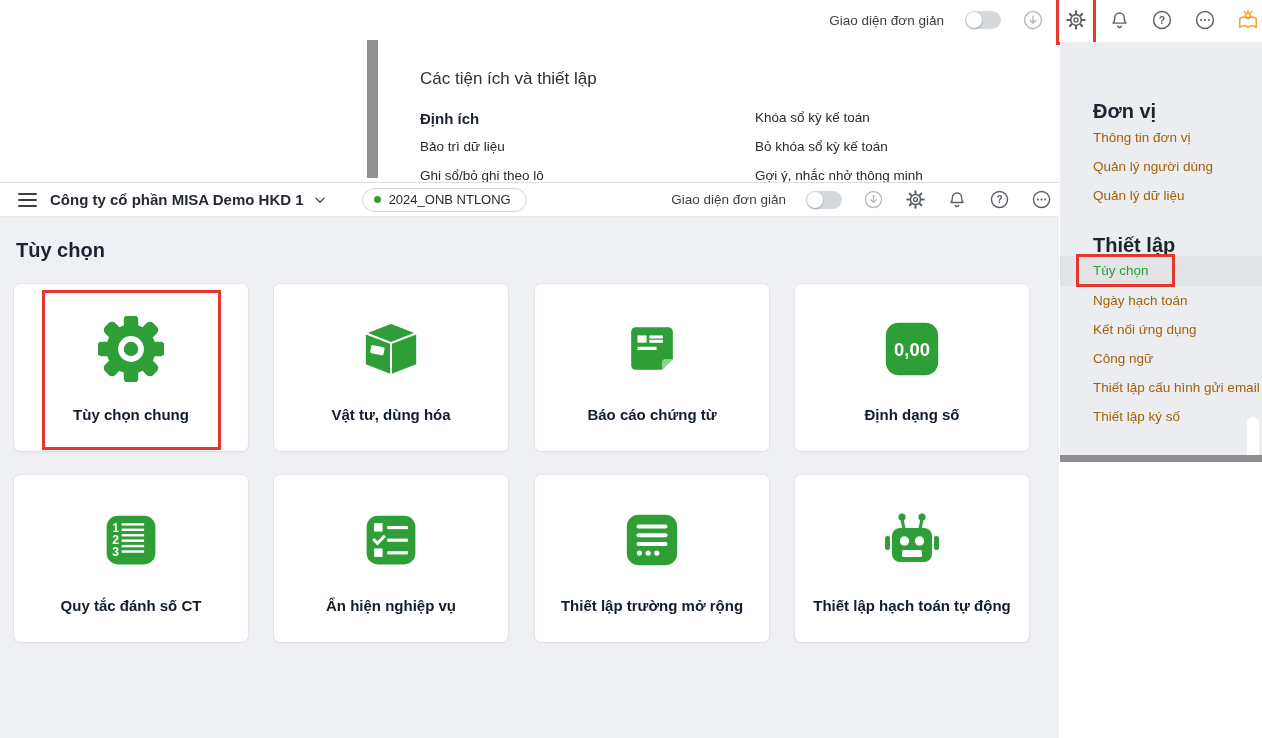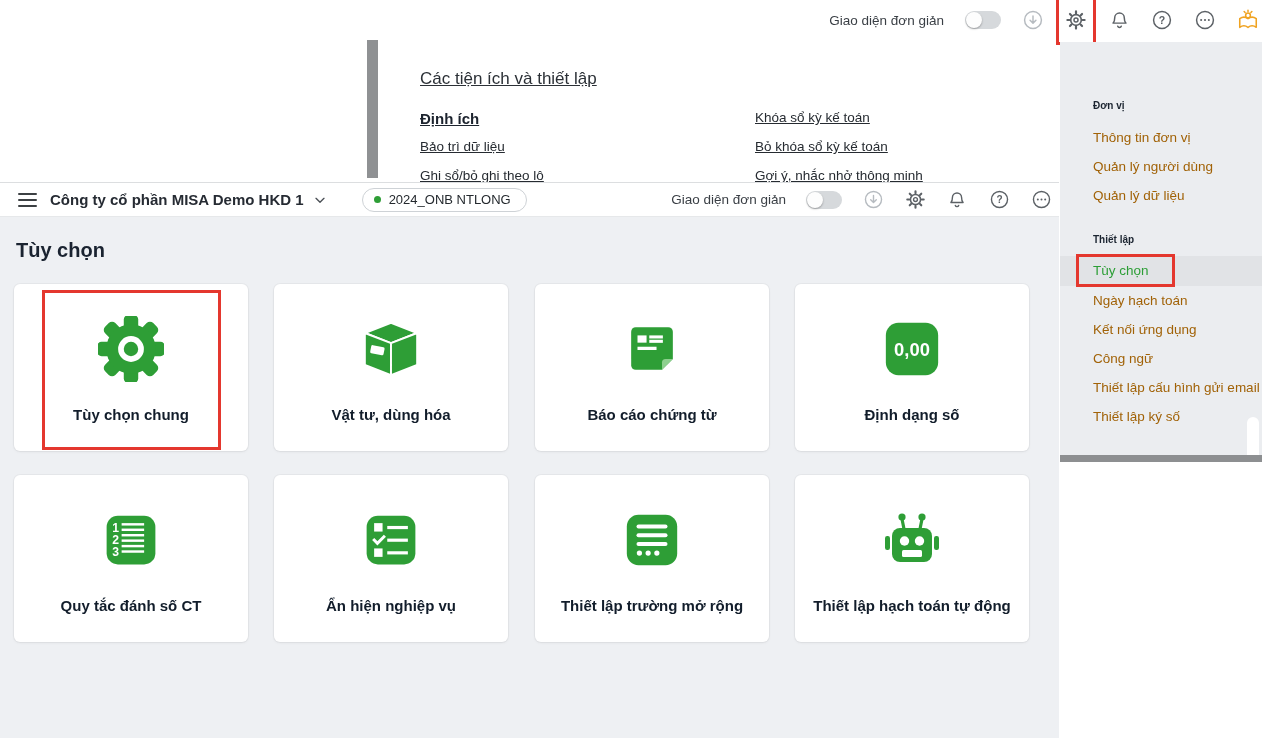--- a/index.html
+++ b/index.html
@@ -10,21 +10,21 @@
   .top-window { position:absolute; left:0; top:0; width:1262px; height:182px; background:#fff; }
   .top-toolbar { position:absolute; top:4px; right:3px; height:32px; display:flex; align-items:center; gap:21px; }
   .tb-label { font-size:13.5px; color:#3a3f45; }
   .toggle { width:36px; height:18px; border-radius:9px; background:#d6d9dc; position:relative; flex:0 0 auto; }
   .toggle::after { content:""; position:absolute; left:1px; top:1px; width:16px; height:16px; border-radius:50%;
     background:#fdfdfd; box-shadow:0 1px 2px rgba(0,0,0,.3); }
   .tb-icon { width:22px; height:22px; display:flex; align-items:center; justify-content:center; }
   .gear-wrap { position:relative; }
   .red-frame-gear { position:absolute; left:-9px; top:-13px; width:40px; height:49px; border:3px solid #e4372e; }
 
-  .tw-text { position:absolute; font-size:13.5px; color:#262b31; white-space:nowrap;text-decoration:underline; }
+  .tw-text { position:absolute; font-size:13.5px; color:#262b31; white-space:nowrap; }
   .tw-heading { left:420px; top:69px; font-size:17px; color:#2b3036; }
   .tw-sub { left:420px; top:110px; font-size:15px; font-weight:700; color:#1c232e; }
   .tw-l1 { left:420px; top:139px; } .tw-l2 { left:420px; top:168px; }
   .tw-r1 { left:755px; top:110px; } .tw-r2 { left:755px; top:139px; } .tw-r3 { left:755px; top:168px;text-align:right; }
   .tw-scrollbar { position:absolute; left:367px; top:40px; width:11px; height:138px; background:#8f9193; }
 
   
   .app { position:absolute; left:0; top:182px; width:1059px; height:556px; background:#eef0f3;
     border-top:1px solid #dcdee0; z-index:1; }
   .app-header { height:34px; background:#fff; border-bottom:1px solid #e6e8ea;
@@ -46,21 +46,21 @@
     display:flex; flex-direction:column; align-items:center; }
   .c1{left:14px;top:101px}.c2{left:274px;top:101px}.c3{left:535px;top:101px}.c4{left:795px;top:101px}
   .c5{left:14px;top:292px}.c6{left:274px;top:292px}.c7{left:535px;top:292px}.c8{left:795px;top:292px}
   .card-icon { margin-top:28px; height:74px; display:flex; align-items:center; justify-content:center; }
   .card-label { margin-top:20px; font-size:15px; font-weight:700; color:#121d2b; white-space:nowrap; }
   .card-red { position:absolute; left:42px; top:107px; width:179px; height:160px; border:3px solid #e4372e; z-index:6; }
 
   
   .settings-panel { position:absolute; left:1060px; top:42px; width:202px; height:420px; background:#ebedf0; z-index:5; }
   .sp-item, .sp-title { position:absolute; left:33px; white-space:nowrap; }
-  .sp-title { font-size:10px; font-weight:700; color:#1b2430; }
+  .sp-title { font-size:20px; font-weight:700; color:#1b2430; }
   .sp-item { font-size:13.5px; color:#a16207; }
   .sp-t1{top:58px}.sp-i1{top:88px}.sp-i2{top:117px}.sp-i3{top:146px}.sp-t2{top:192px}
   .sp-i5{top:251px}.sp-i6{top:280px}.sp-i7{top:309px}.sp-i8{top:338px}.sp-i9{top:367px}
   .sp-active-row { position:absolute; left:0; top:214px; width:202px; height:30px; background:#e1e3e6; }
   .sp-active-label { position:absolute; left:33px; top:7px; font-size:13.5px; font-weight:400; color:#2c9e36; }
   .panel-red { position:absolute; left:16px; top:212px; width:99px; height:33px; border:3px solid #e4372e; z-index:6; }
   .sp-vthumb { position:absolute; left:187px; top:375px; width:12px; height:46px; background:#fff; border-radius:6px; }
   .sp-hbar { position:absolute; left:0; top:413px; width:202px; height:7px; background:#8d8f91; }
 </style>
 </head>

